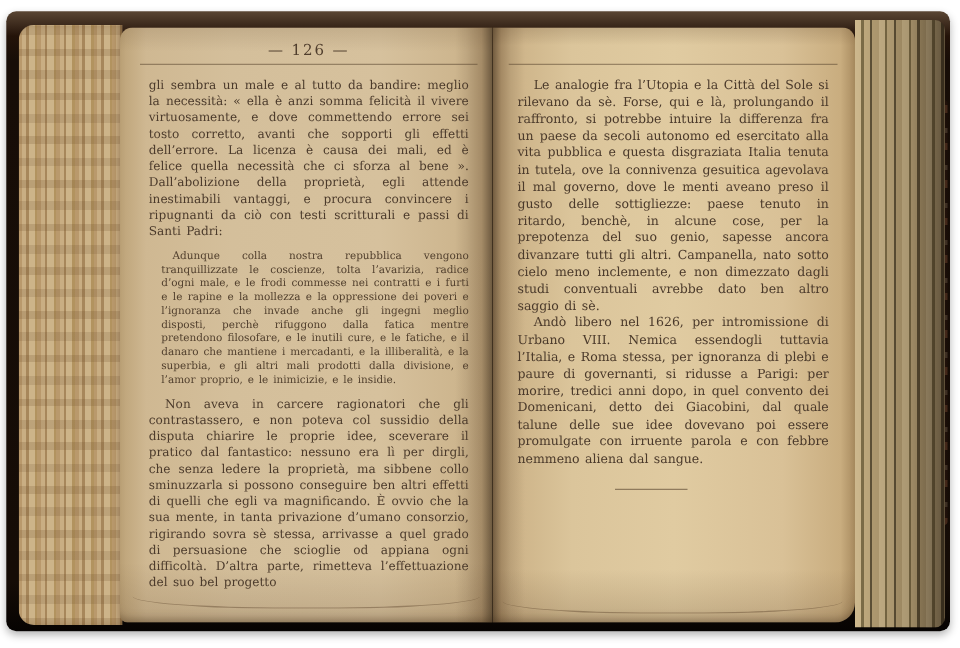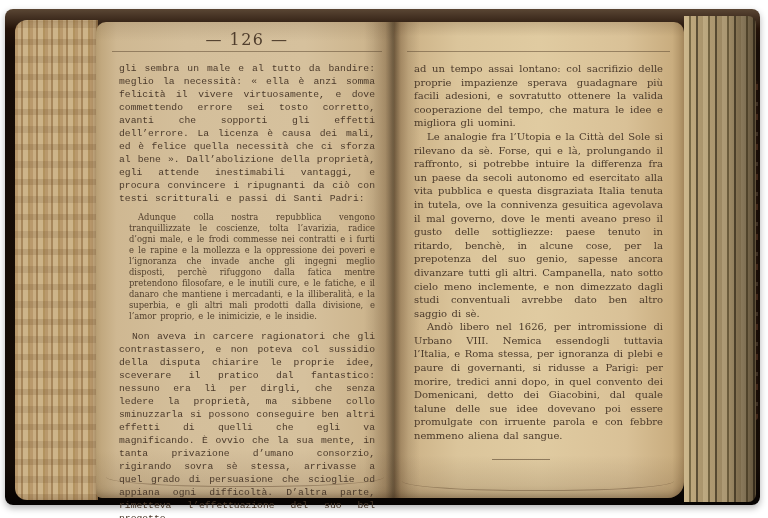--- a/index.html
+++ b/index.html
@@ -74,31 +74,31 @@
   }
   .curl-left  { left:106px; top:466px; width:278px; }
   .curl-right { left:402px; top:470px; width:272px; }
 
   
   .text { position:absolute; color:#4b3a2b; }
   .text-left  { left:119px; top:34px; width:256px; }
   .text-right { left:414px; top:46px; width:249px; }
 
   .page-header {
-    text-align:center; font-size:16px; line-height:12px; letter-spacing:1.5px;
+    text-align:center; font-size:12px; line-height:12px; letter-spacing:1.5px;
     color:#503e2d;
   }
   .head-rule {
     border:0; border-top:1px solid rgba(97,76,52,0.55);
     margin:5px -7px 10px -7px; height:0;
   }
   .text p {
     margin:0; text-align:justify; word-spacing:1.2px;
   }
-  .text-left p.body-par  { font-size:9.7px;  line-height:13px;font-family:Liberation Mono, monospace; }
+  .text-left p.body-par  { font-size:9.7px;  line-height:13px; }
   .text-right p.body-par { font-size:10px;   line-height:13.6px; }
   p.cont { text-indent:0; }
   p.ind  { text-indent:13px; }
   p.bq {
     font-size:8.4px; line-height:11px; margin:7px 0 8px 10px; text-indent:9px;
     color:#52402e;
   }
   .em { }
   .end-divider {
     width:58px; height:0; border-top:1px solid rgba(90,70,48,0.6);
@@ -122,18 +122,17 @@
   <div class="text text-left">
     <div class="page-header">— 126 —</div>
     <div class="head-rule"></div>
     <p class="body-par cont">gli sembra un male e al tutto da bandire: meglio la necessità: « ella è anzi somma felicità il vivere virtuosamente, e dove commettendo errore sei tosto corretto, avanti che sopporti gli effetti dell’errore. La licenza è causa dei mali, ed è felice quella necessità che ci sforza al bene ». Dall’abolizione della proprietà, egli attende inestimabili vantaggi, e procura convincere i ripugnanti da ciò con testi scritturali e passi di Santi Padri:</p>
     <p class="bq">Adunque colla nostra repubblica vengono tranquillizzate le coscienze, tolta l’avarizia, radice d’ogni male, e le frodi commesse nei contratti e i furti e le rapine e la mollezza e la oppressione dei poveri e l’ignoranza che invade anche gli ingegni meglio disposti, perchè rifuggono dalla fatica mentre pretendono filosofare, e le inutili cure, e le fatiche, e il danaro che mantiene i mercadanti, e la illiberalità, e la superbia, e gli altri mali prodotti dalla divisione, e l’amor proprio, e le inimicizie, e le insidie.</p>
     <p class="body-par ind">Non aveva in carcere ragionatori che gli contrastassero, e non poteva col sussidio della disputa chiarire le proprie idee, sceverare il pratico dal fantastico: nessuno era lì per dirgli, che senza ledere la proprietà, ma sibbene collo sminuzzarla si possono conseguire ben altri effetti di quelli che egli va magnificando. È ovvio che la sua mente, in tanta privazione d’umano consorzio, rigirando sovra sè stessa, arrivasse a quel grado di persuasione che scioglie od appiana ogni difficoltà. D’altra parte, rimetteva l’effettuazione del suo bel progetto</p>
   </div>
 
   <div class="text text-right">
     <div class="head-rule"></div>
-    <p class="body-par cont">ad un tempo assai lontano: col sacrifizio delle proprie impazienze sperava guadagnare più facili adesioni, e sovratutto ottenere la valida cooperazione del tempo, che matura le idee e migliora gli uomini.</p>
     <p class="body-par ind"><span>Le analogie fra l’</span><span class="em">Utopia</span><span> e la </span><span class="em">Città del Sole</span><span> si rilevano da sè. Forse, qui e là, prolungando il raffronto, si potrebbe intuire la differenza fra un paese da secoli autonomo ed esercitato alla vita pubblica e questa disgraziata Italia tenuta in tutela, ove la connivenza gesuitica agevolava il mal governo, dove le menti aveano preso il gusto delle sottigliezze: paese tenuto in ritardo, benchè, in alcune cose, per la prepotenza del suo genio, sapesse ancora divanzare tutti gli altri. Campanella, nato sotto cielo meno inclemente, e non dimezzato dagli studi conventuali avrebbe dato ben altro saggio di sè.</span></p>
     <p class="body-par ind">Andò libero nel 1626, per intromissione di Urbano VIII. Nemica essendogli tuttavia l’Italia, e Roma stessa, per ignoranza di plebi e paure di governanti, si ridusse a Parigi: per morire, tredici anni dopo, in quel convento dei Domenicani, detto dei Giacobini, dal quale talune delle sue idee dovevano poi essere promulgate con irruente parola e con febbre nemmeno aliena dal sangue.</p>
     <div class="end-divider"></div>
   </div>
 </div>
 
 </body></html>

